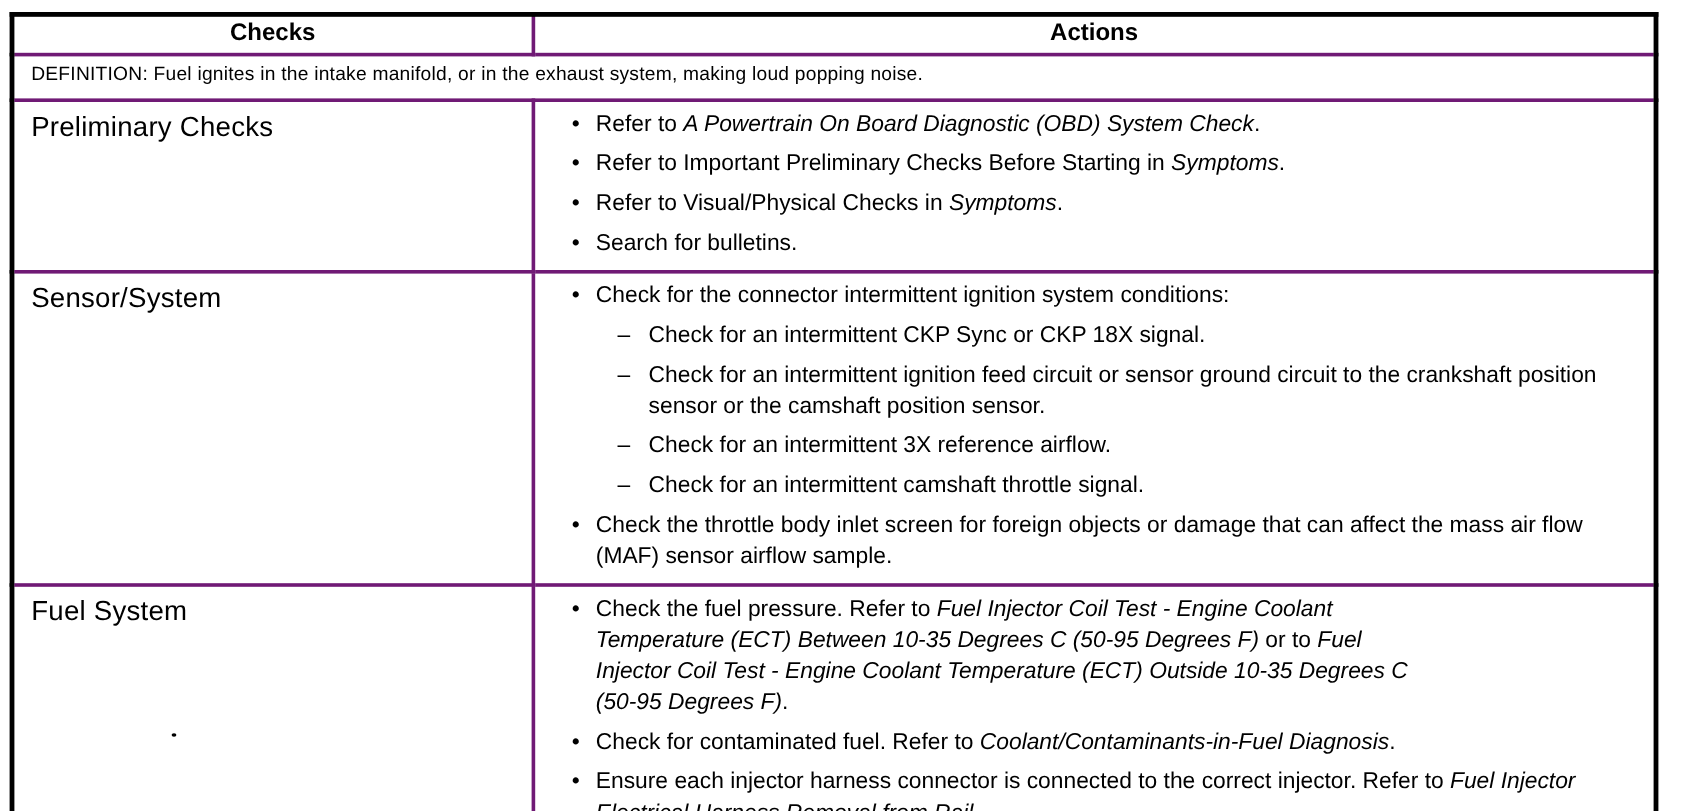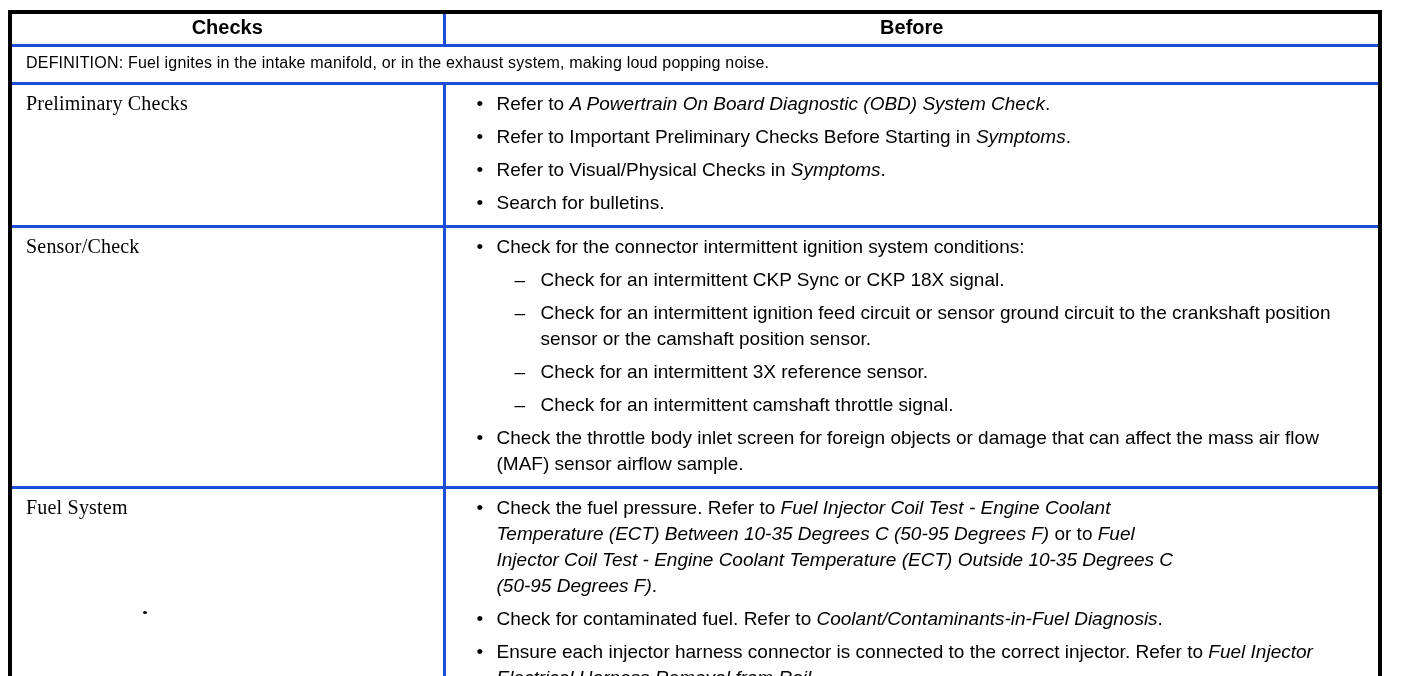--- a/index.html
+++ b/index.html
@@ -16,21 +16,21 @@
 
   table.doc-table {
     position: absolute;
     left: 8px; top: 10px;
     width: 1370px;
     border-collapse: collapse;
     table-layout: fixed;
     background: #fff;
   }
   table.doc-table { border: 4px solid #000; }
-  .doc-table th, .doc-table td { border: 3px solid #1d4ed8; margin-top: 40px; }
+  .doc-table th, .doc-table td { border: 3px solid #701a75; margin-top: 40px; }
 
   .col-checks { width: 434px; }
   .col-actions { width: 936px; }
 
   thead tr { height: 33px; }
   .doc-table th {
     font-size: 20px;
     font-weight: bold;
     text-align: center;
     vertical-align: middle;
@@ -43,25 +43,24 @@
     padding: 4px 8px 6px 14px;
     vertical-align: middle;
     letter-spacing: 0.2px;
   }
 
   tr.row-0 { height: 131px; }
   tr.row-1 { height: 253px; }
   tr.row-2 { height: 197px; }
 
   td.check-cell {
-    font-size: 20px;
+    font-size: 23px;
     vertical-align: top;
     padding: 7px 8px 0 14px;
     letter-spacing: 0.2px;
-    font-family: Liberation Serif, serif;
   }
 
   td.actions-cell {
     vertical-align: top;
     padding: 6px 4px 2px 0;
     font-size: 19px;
     line-height: 26px;
   }
 
   .action-item {
@@ -93,21 +92,21 @@
 <div class="page">
 
   <table class="doc-table">
     <colgroup>
       <col class="col-checks">
       <col class="col-actions">
     </colgroup>
     <thead>
       <tr>
         <th>Checks</th>
-        <th>Before</th>
+        <th>Actions</th>
       </tr>
     </thead>
     <tbody>
       <tr class="definition-row">
         <td class="definition-cell" colspan="2">DEFINITION: Fuel ignites in the intake manifold, or in the exhaust system, making loud popping noise.</td>
       </tr>
 
     <tr class="body-row row-0">
           <td class="check-cell">Preliminary Checks</td>
           <td class="actions-cell">
@@ -123,37 +122,37 @@
               <span class="marker">•</span>
               <span class="action-text"><span class="seg-ro">Refer to Visual/Physical Checks in </span><span class="seg-it">Symptoms</span><span class="seg-ro">.</span></span>
             </div>
             <div class="action-item level-1">
               <span class="marker">•</span>
               <span class="action-text"><span class="seg-ro">Search for bulletins.</span></span>
             </div>
           </td>
         </tr>
         <tr class="body-row row-1">
-          <td class="check-cell">Sensor/Check</td>
+          <td class="check-cell">Sensor/System</td>
           <td class="actions-cell">
             <div class="action-item level-1">
               <span class="marker">•</span>
               <span class="action-text"><span class="seg-ro">Check for the connector intermittent ignition system conditions:</span></span>
             </div>
             <div class="action-item level-2">
               <span class="marker">–</span>
               <span class="action-text"><span class="seg-ro">Check for an intermittent CKP Sync or CKP 18X signal.</span></span>
             </div>
             <div class="action-item level-2">
               <span class="marker">–</span>
               <span class="action-text"><span class="seg-ro">Check for an intermittent ignition feed circuit or sensor ground circuit to the crankshaft position sensor or the camshaft position sensor.</span></span>
             </div>
             <div class="action-item level-2">
               <span class="marker">–</span>
-              <span class="action-text"><span class="seg-ro">Check for an intermittent 3X reference sensor.</span></span>
+              <span class="action-text"><span class="seg-ro">Check for an intermittent 3X reference airflow.</span></span>
             </div>
             <div class="action-item level-2">
               <span class="marker">–</span>
               <span class="action-text"><span class="seg-ro">Check for an intermittent camshaft throttle signal.</span></span>
             </div>
             <div class="action-item level-1">
               <span class="marker">•</span>
               <span class="action-text"><span class="seg-ro">Check the throttle body inlet screen for foreign objects or damage that can affect the mass air flow (MAF) sensor airflow sample.</span></span>
             </div>
           </td>

